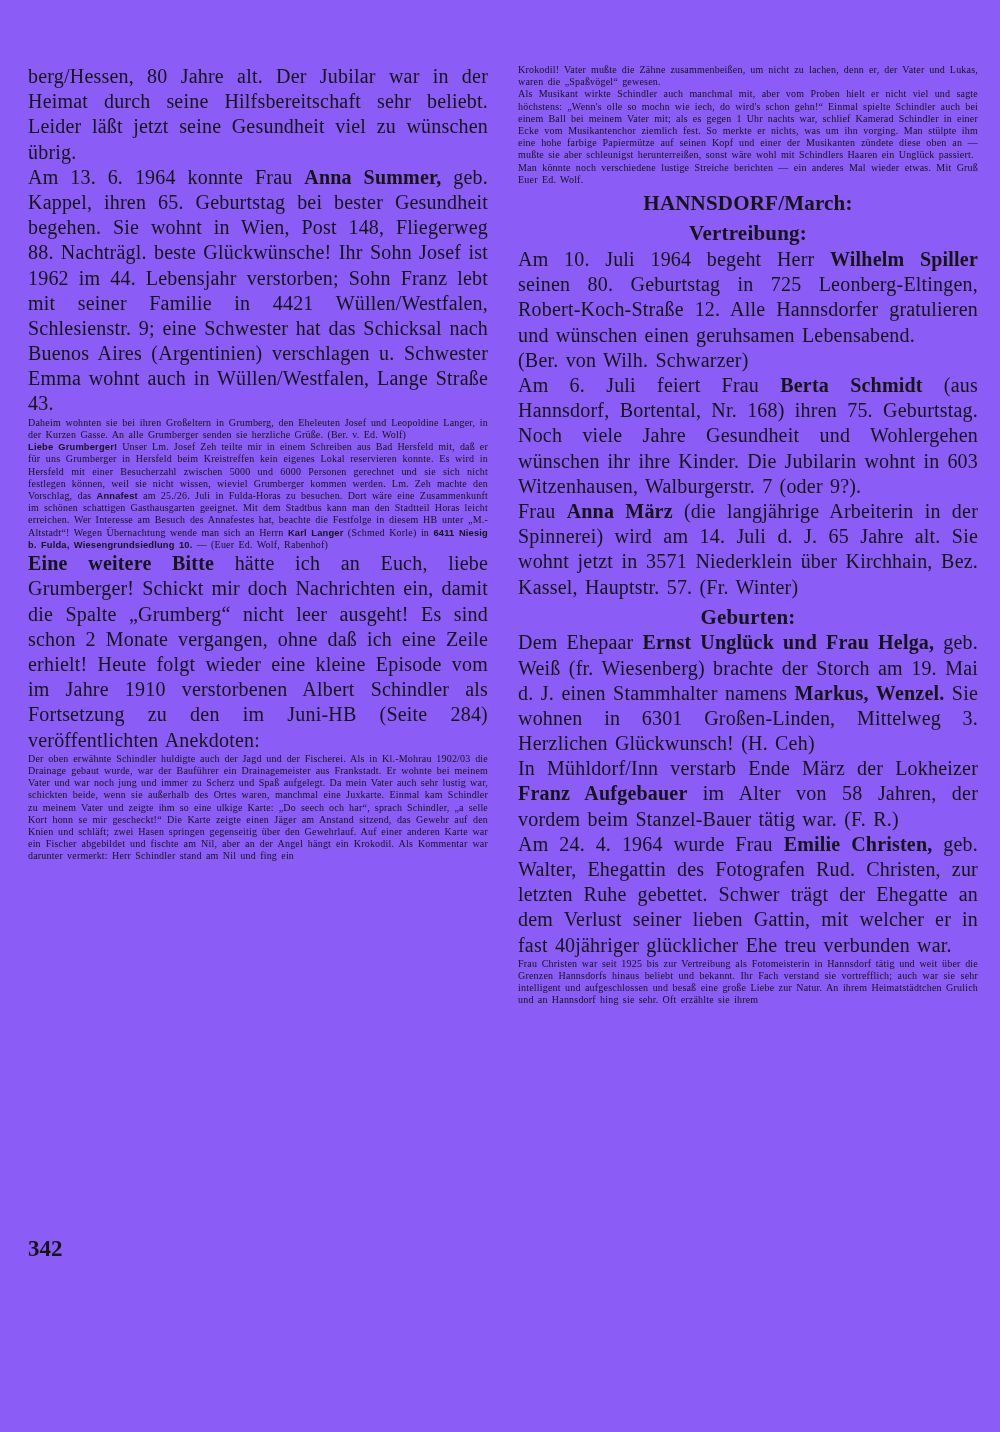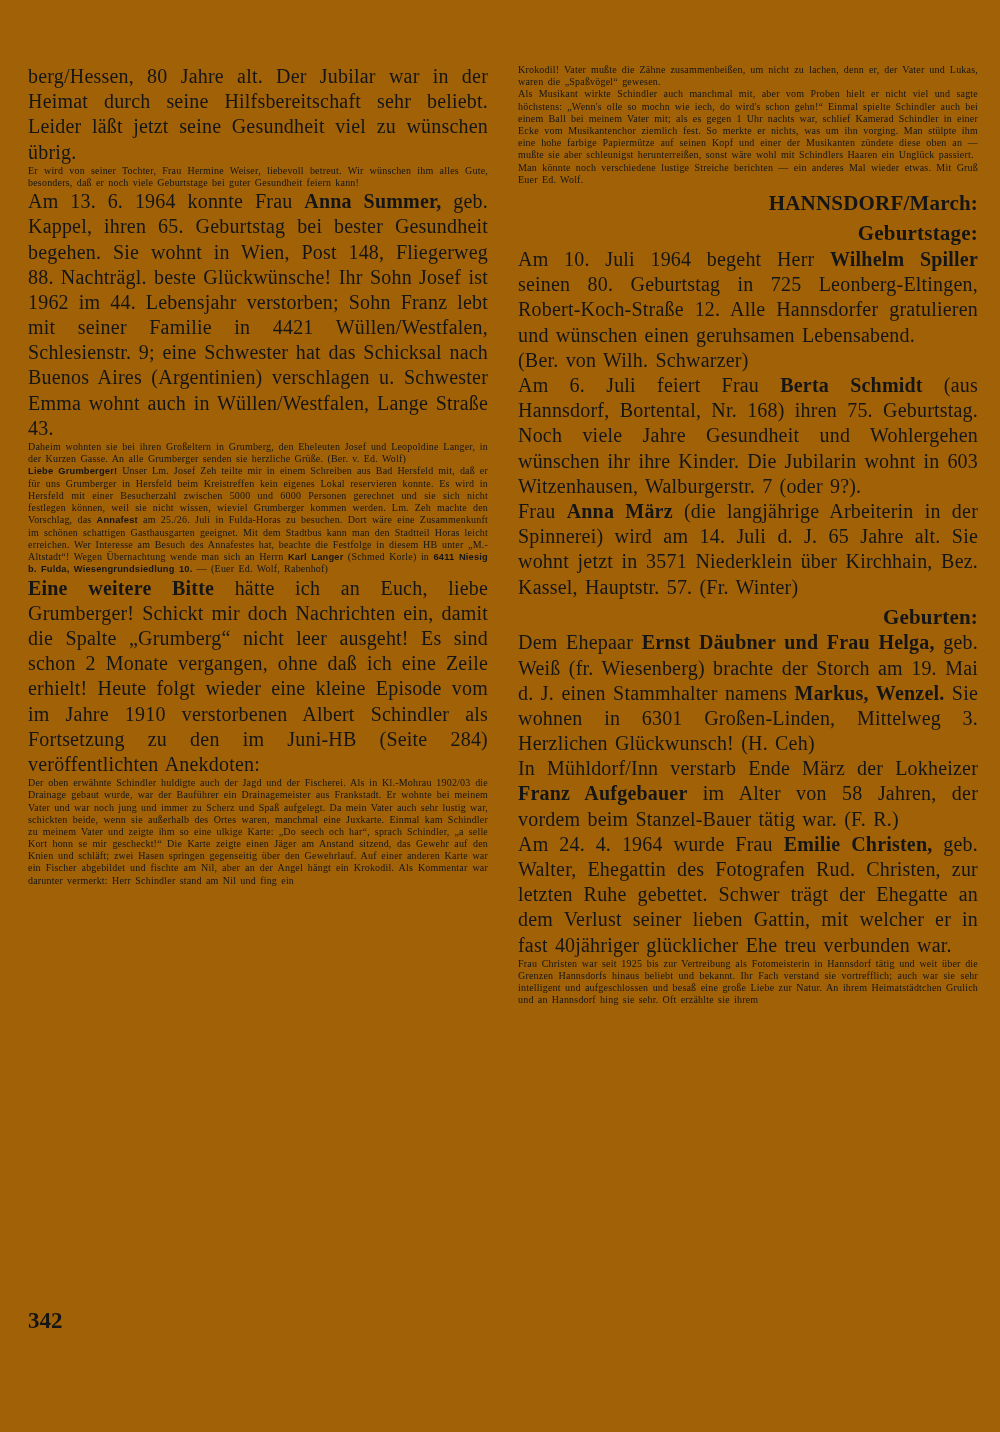--- a/index.html
+++ b/index.html
@@ -5,21 +5,21 @@
   html, body {
     margin: 0;
     padding: 0;
     background: #f6f6f2;
   }
   .page {
     position: relative;
     width: 1000px;
     height: 1432px;
     margin: 0;
-    background: #a16207;
+    background: #8b5cf6;
     color: #151515;
     box-sizing: border-box;
     padding: 64px 22px 0 28px;
     overflow: hidden;
     font-family: "Liberation Serif", serif;
   }
   .columns {
     display: flex;
     gap: 30px;
   }
@@ -39,68 +39,67 @@
   }
   .para.small {
     font-size: 10px;
     line-height: 1.22;
     word-spacing: 1.5px;
   }
   .para.heading {
     font-size: 21px;
     line-height: 1.22;
     font-weight: bold;
-    text-align: right;
+    text-align: center;
     margin-top: 5px;
   }
   .para.align-right {
     text-align: left;
   }
   .bold {
     font-weight: bold;
   }
   .bold-sans {
     font-family: "Liberation Sans", sans-serif;
     font-weight: bold;
     font-size: 0.93em;
   }
   .page-number {
     position: absolute;
     left: 28px;
-    top: 1308px;
+    top: 1236px;
     font-size: 23px;
     font-weight: bold;
     font-family: "Liberation Serif", serif;
   }
 </style>
 </head>
 <body>
 
 <div class="page">
   <div class="columns">
     <div class="col" id="col-left">
         <p class="para large"><span>berg/Hessen, 80 Jahre alt. Der Jubilar war in der Heimat durch seine Hilfsbereitschaft sehr beliebt. Leider läßt jetzt seine Gesundheit viel zu wünschen übrig.</span></p>
-        <p class="para small"><span>Er wird von seiner Tochter, Frau Hermine Weiser, liebevoll betreut. Wir wünschen ihm alles Gute, besonders, daß er noch viele Geburtstage bei guter Gesundheit feiern kann!</span></p>
         <p class="para large"><span>Am 13. 6. 1964 konnte Frau </span><span class="bold">Anna Summer,</span><span> geb. Kappel, ihren 65. Geburtstag bei bester Gesundheit begehen. Sie wohnt in Wien, Post 148, Fliegerweg 88. Nachträgl. beste Glückwünsche! Ihr Sohn Josef ist 1962 im 44. Lebensjahr verstorben; Sohn Franz lebt mit seiner Familie in 4421 Wüllen/Westfalen, Schlesienstr. 9; eine Schwester hat das Schicksal nach Buenos Aires (Argentinien) verschlagen u. Schwester Emma wohnt auch in Wüllen/Westfalen, Lange Straße 43.</span></p>
         <p class="para small"><span>Daheim wohnten sie bei ihren Großeltern in Grumberg, den Eheleuten Josef und Leopoldine Langer, in der Kurzen Gasse. An alle Grumberger senden sie herzliche Grüße. (Ber. v. Ed. Wolf)</span></p>
         <p class="para small"><span class="bold-sans">Liebe Grumberger!</span><span> Unser Lm. Josef Zeh teilte mir in einem Schreiben aus Bad Hersfeld mit, daß er für uns Grumberger in Hersfeld beim Kreistreffen kein eigenes Lokal reservieren konnte. Es wird in Hersfeld mit einer Besucherzahl zwischen 5000 und 6000 Personen gerechnet und sie sich nicht festlegen können, weil sie nicht wissen, wieviel Grumberger kommen werden. Lm. Zeh machte den Vorschlag, das </span><span class="bold-sans">Annafest</span><span> am 25./26. Juli in Fulda-Horas zu besuchen. Dort wäre eine Zusammenkunft im schönen schattigen Gasthausgarten geeignet. Mit dem Stadtbus kann man den Stadtteil Horas leicht erreichen. Wer Interesse am Besuch des Annafestes hat, beachte die Festfolge in diesem HB unter „M.-Altstadt“! Wegen Übernachtung wende man sich an Herrn </span><span class="bold-sans">Karl Langer</span><span> (Schmed Korle) in </span><span class="bold-sans">6411 Niesig b. Fulda, Wiesengrundsiedlung 10.</span><span> — (Euer Ed. Wolf, Rabenhof)</span></p>
         <p class="para large"><span class="bold">Eine weitere Bitte</span><span> hätte ich an Euch, liebe Grumberger! Schickt mir doch Nachrichten ein, damit die Spalte „Grumberg“ nicht leer ausgeht! Es sind schon 2 Monate vergangen, ohne daß ich eine Zeile erhielt! Heute folgt wieder eine kleine Episode vom im Jahre 1910 verstorbenen Albert Schindler als Fortsetzung zu den im Juni-HB (Seite 284) veröffentlichten Anekdoten:</span></p>
         <p class="para small"><span>Der oben erwähnte Schindler huldigte auch der Jagd und der Fischerei. Als in Kl.-Mohrau 1902/03 die Drainage gebaut wurde, war der Bauführer ein Drainagemeister aus Frankstadt. Er wohnte bei meinem Vater und war noch jung und immer zu Scherz und Spaß aufgelegt. Da mein Vater auch sehr lustig war, schickten beide, wenn sie außerhalb des Ortes waren, manchmal eine Juxkarte. Einmal kam Schindler zu meinem Vater und zeigte ihm so eine ulkige Karte: „Do seech och har“, sprach Schindler, „a selle Kort honn se mir gescheckt!“ Die Karte zeigte einen Jäger am Anstand sitzend, das Gewehr auf den Knien und schläft; zwei Hasen springen gegenseitig über den Gewehrlauf. Auf einer anderen Karte war ein Fischer abgebildet und fischte am Nil, aber an der Angel hängt ein Krokodil. Als Kommentar war darunter vermerkt: Herr Schindler stand am Nil und fing ein</span></p>
       </div>
     <div class="col" id="col-right">
         <p class="para small"><span>Krokodil! Vater mußte die Zähne zusammenbeißen, um nicht zu lachen, denn er, der Vater und Lukas, waren die „Spaßvögel“ gewesen.</span></p>
         <p class="para small"><span>Als Musikant wirkte Schindler auch manchmal mit, aber vom Proben hielt er nicht viel und sagte höchstens: „Wenn's olle so mochn wie iech, do wird's schon gehn!“ Einmal spielte Schindler auch bei einem Ball bei meinem Vater mit; als es gegen 1 Uhr nachts war, schlief Kamerad Schindler in einer Ecke vom Musikantenchor ziemlich fest. So merkte er nichts, was um ihn vorging. Man stülpte ihm eine hohe farbige Papiermütze auf seinen Kopf und einer der Musikanten zündete diese oben an — mußte sie aber schleunigst herunterreißen, sonst wäre wohl mit Schindlers Haaren ein Unglück passiert.</span></p>
         <p class="para small"><span>Man könnte noch verschiedene lustige Streiche berichten — ein anderes Mal wieder etwas. Mit Gruß Euer Ed. Wolf.</span></p>
         <p class="para heading"><span>HANNSDORF/March:</span></p>
-        <p class="para heading"><span>Geburtstage:</span></p>
+        <p class="para heading"><span>Vertreibung:</span></p>
         <p class="para large"><span>Am 10. Juli 1964 begeht Herr </span><span class="bold">Wilhelm Spiller</span><span> seinen 80. Geburtstag in 725 Leonberg-Eltingen, Robert-Koch-Straße 12. Alle Hannsdorfer gratulieren und wünschen einen geruhsamen Lebensabend.</span></p>
         <p class="para large align-right"><span>(Ber. von Wilh. Schwarzer)</span></p>
         <p class="para large"><span>Am 6. Juli feiert Frau </span><span class="bold">Berta Schmidt</span><span> (aus Hannsdorf, Bortental, Nr. 168) ihren 75. Geburtstag. Noch viele Jahre Gesundheit und Wohlergehen wünschen ihr ihre Kinder. Die Jubilarin wohnt in 603 Witzenhausen, Walburgerstr. 7 (oder 9?).</span></p>
         <p class="para large"><span>Frau </span><span class="bold">Anna März</span><span> (die langjährige Arbeiterin in der Spinnerei) wird am 14. Juli d. J. 65 Jahre alt. Sie wohnt jetzt in 3571 Niederklein über Kirchhain, Bez. Kassel, Hauptstr. 57. (Fr. Winter)</span></p>
         <p class="para heading"><span>Geburten:</span></p>
-        <p class="para large"><span>Dem Ehepaar </span><span class="bold">Ernst Däubner und Frau Helga,</span><span> geb. Weiß (fr. Wiesenberg) brachte der Storch am 19. Mai d. J. einen Stammhalter namens </span><span class="bold">Markus, Wenzel.</span><span> Sie wohnen in 6301 Großen-Linden, Mittelweg 3. Herzlichen Glückwunsch! (H. Ceh)</span></p>
+        <p class="para large"><span>Dem Ehepaar </span><span class="bold">Ernst Unglück und Frau Helga,</span><span> geb. Weiß (fr. Wiesenberg) brachte der Storch am 19. Mai d. J. einen Stammhalter namens </span><span class="bold">Markus, Wenzel.</span><span> Sie wohnen in 6301 Großen-Linden, Mittelweg 3. Herzlichen Glückwunsch! (H. Ceh)</span></p>
         <p class="para large"><span>In Mühldorf/Inn verstarb Ende März der Lokheizer </span><span class="bold">Franz Aufgebauer</span><span> im Alter von 58 Jahren, der vordem beim Stanzel-Bauer tätig war. (F. R.)</span></p>
         <p class="para large"><span>Am 24. 4. 1964 wurde Frau </span><span class="bold">Emilie Christen,</span><span> geb. Walter, Ehegattin des Fotografen Rud. Christen, zur letzten Ruhe gebettet. Schwer trägt der Ehegatte an dem Verlust seiner lieben Gattin, mit welcher er in fast 40jähriger glücklicher Ehe treu verbunden war.</span></p>
         <p class="para small"><span>Frau Christen war seit 1925 bis zur Vertreibung als Fotomeisterin in Hannsdorf tätig und weit über die Grenzen Hannsdorfs hinaus beliebt und bekannt. Ihr Fach verstand sie vortrefflich; auch war sie sehr intelligent und aufgeschlossen und besaß eine große Liebe zur Natur. An ihrem Heimatstädtchen Grulich und an Hannsdorf hing sie sehr. Oft erzählte sie ihrem</span></p>
       </div>
   </div>
   <div class="page-number">342</div>
 </div>
 
 </body></html>

